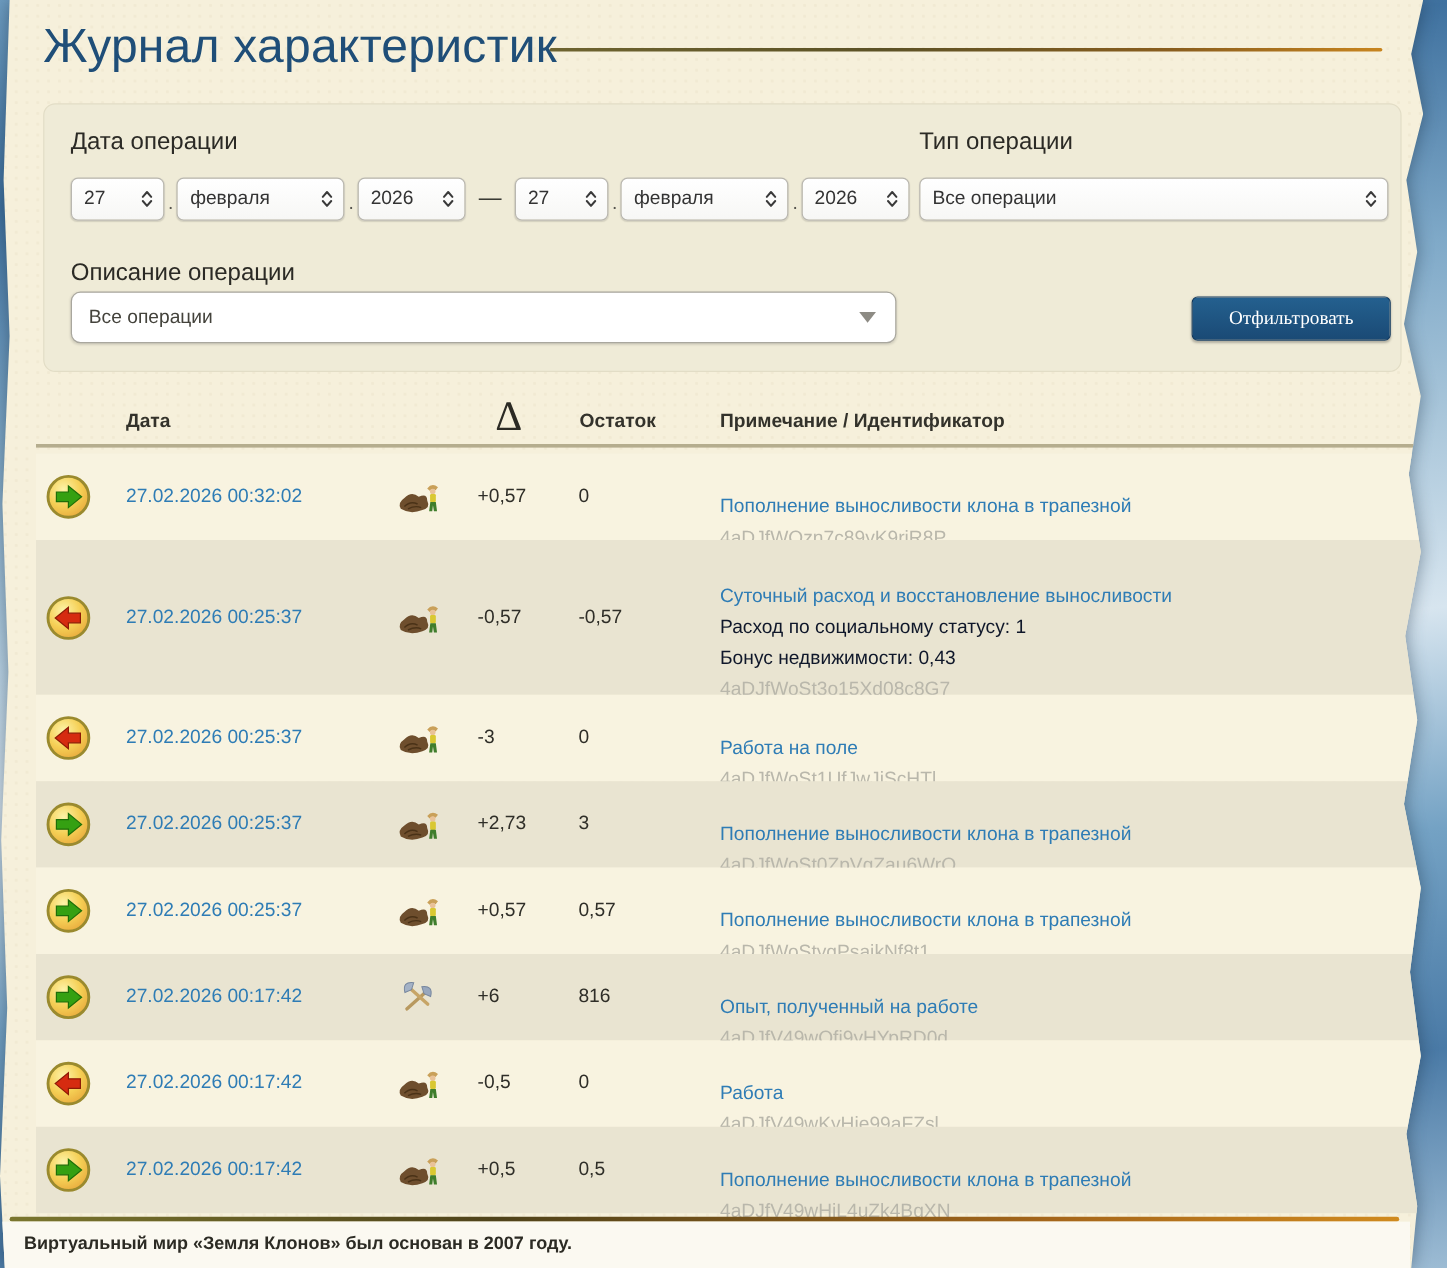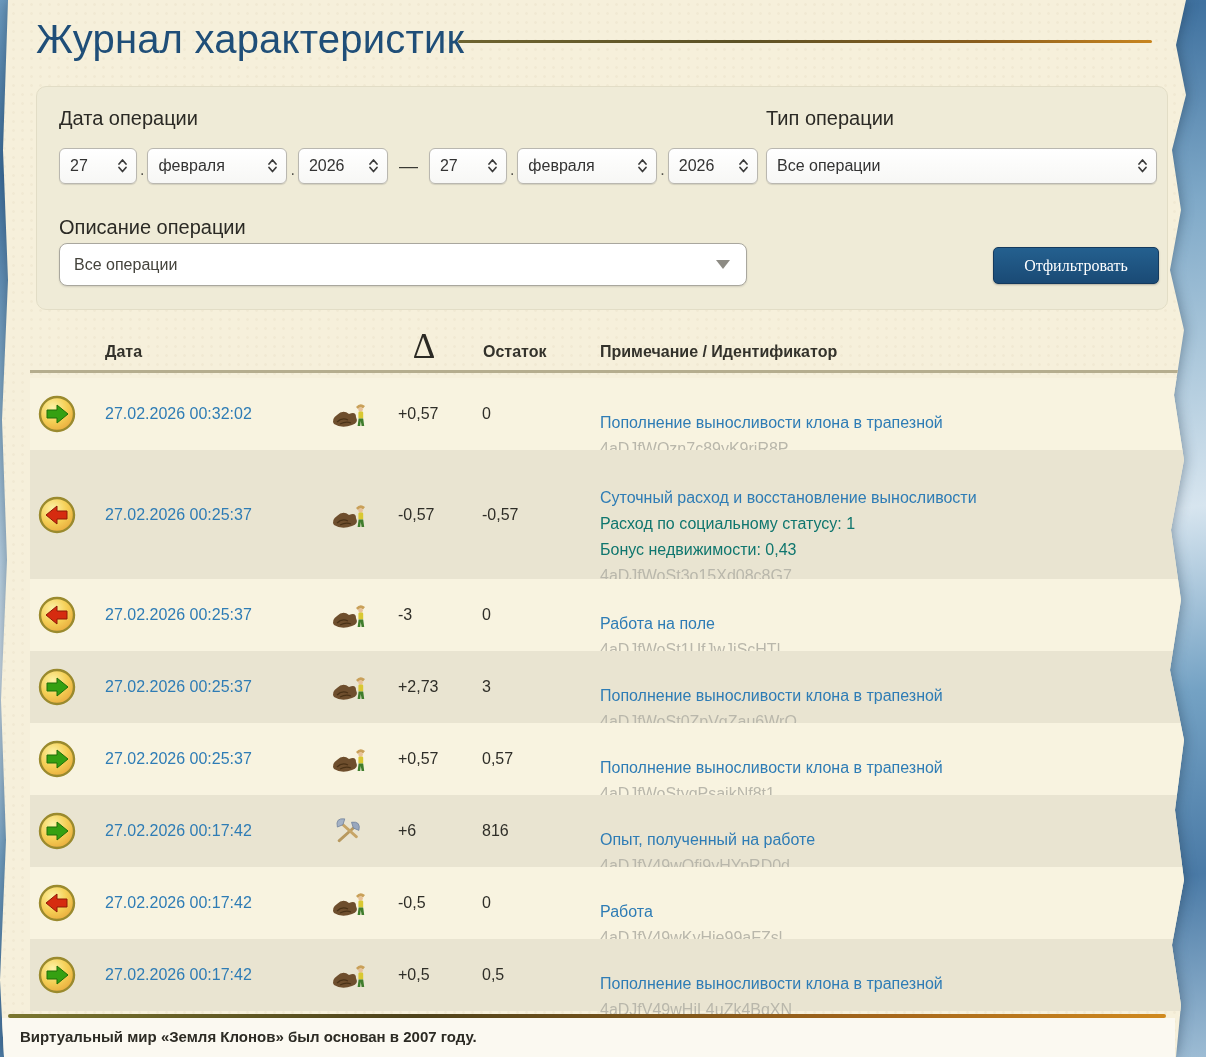--- a/index.html
+++ b/index.html
@@ -86,21 +86,21 @@
   .row-light { background:#f8f3e0; }
   .row-dark  { background:#e9e4d1; }
   .cell { position:absolute; top:50%; transform:translateY(-50%); }
   .c-arrow { left:8px; width:38px; height:38px; }
   .c-date { left:75px; font-size:16px; color:#2e7cb5; text-decoration:none; }
   .c-stat { left:300px; width:48px; text-align:center; }
   .c-delta { left:368px; font-size:16px; color:#2f2e28; }
   .c-balance { left:452px; font-size:16px; color:#2f2e28; }
   .c-note { left:570px; width:580px; display:flex; flex-direction:column; justify-content:center; gap:6px; }
   .note-link { font-size:16px; color:#2e7cb5; text-decoration:none; line-height:20px;margin-top:42px; }
-  .note-extra { font-size:16px; color:#0f766e; line-height:20px; }
+  .note-extra { font-size:16px; color:#0f172a; line-height:20px; }
   .note-id { font-size:16px; color:#b9b7ab; line-height:19px; }
   
   .footer-rule { position:absolute; left:8px; right:24px; top:1014px; height:4px; border-radius:2px;
     background:linear-gradient(90deg,#7a762e 0%,#4f431a 35%,#a5661a 75%,#d08a1e 100%); }
   .footer-strip { position:absolute; left:0; right:15px; top:1018px; height:39px; background:#fbf9f1; }
   .footer-text { position:absolute; left:20px; top:10px; font-size:15px; font-weight:bold; color:#2c2b24; }
   svg { display:block; }
 </style>
 </head>
 <body>

